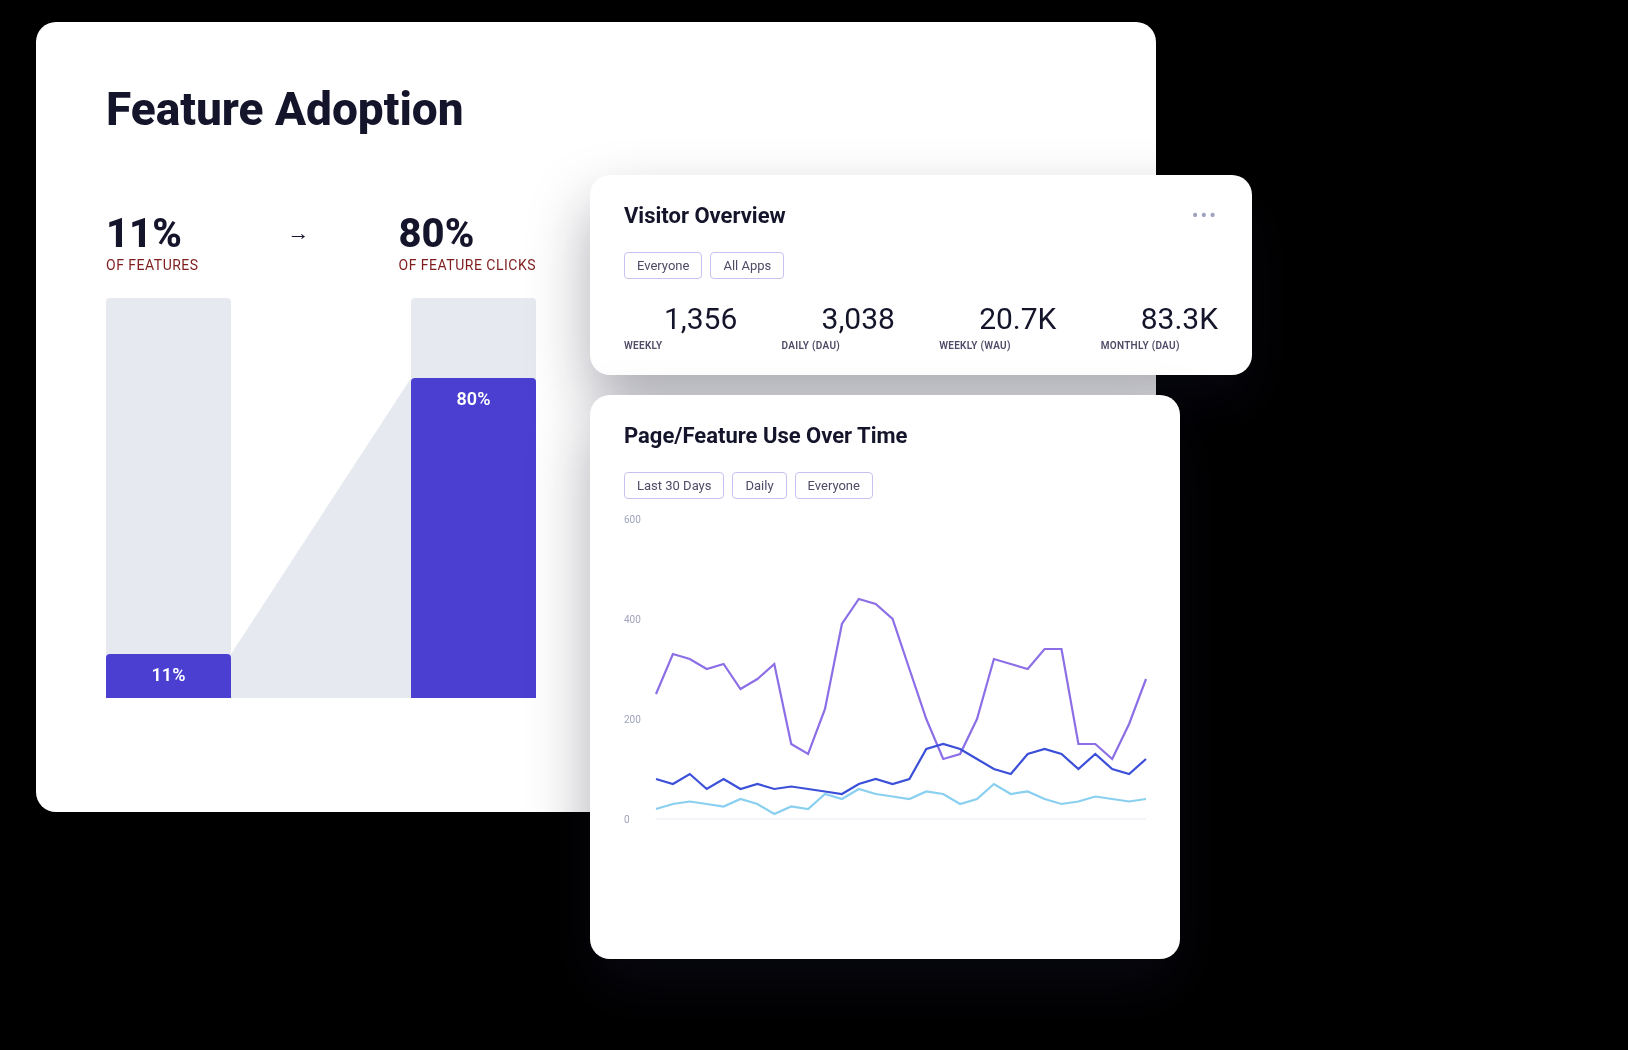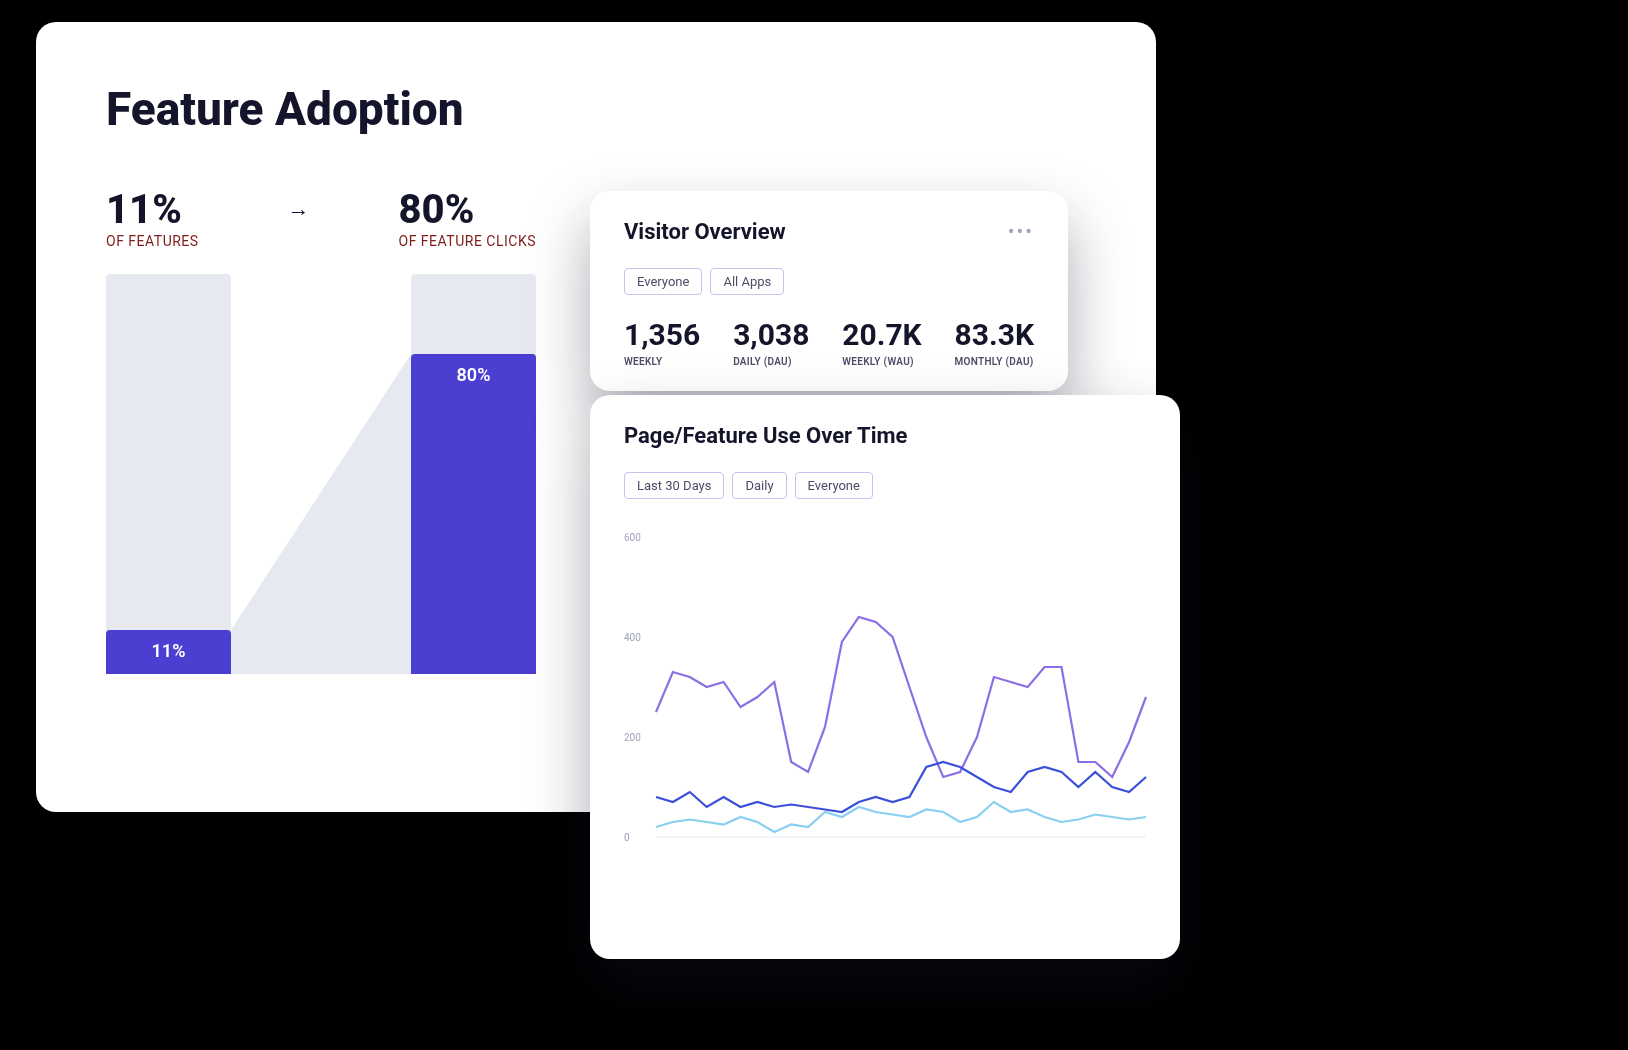--- a/index.html
+++ b/index.html
@@ -22,21 +22,21 @@
     top: 22px;
     width: 1120px;
     height: 790px;
     padding: 60px 70px 50px 70px;
     box-shadow: 0 20px 60px rgba(0,0,0,0.25);
   }
   .feature-title {
     font-size: 46px;
     font-weight: 800;
     color: #14142B;
-    margin-bottom: 50px;
+    margin-bottom: 74px;
   }
   .stats-row {
     display: flex;
     align-items: flex-start;
     gap: 50px;
     margin-bottom: 25px;
     width: 430px;
     justify-content: space-between;
   }
   .stat-block { text-align: left; }
@@ -97,22 +97,22 @@
     bottom: 0;
     width: 180px;
     height: 100%;
     pointer-events: none;
   }
   .connector svg { width: 100%; height: 100%; display: block; }
 
   
   .visitor-card {
     left: 590px;
-    top: 191px;
-    width: 478px;
+    top: 175px;
+    width: 662px;
     height: 200px;
     padding: 28px 34px;
     box-shadow: 0 30px 60px rgba(20,20,43,0.35);
     z-index: 2;
   }
   .card-title {
     font-size: 22px;
     font-weight: 700;
     color: #14142B;
   }
@@ -139,22 +139,23 @@
     border-radius: 4px;
     background: #fff;
   }
   .metrics-row {
     display: flex;
     justify-content: space-between;
     margin-top: 22px;
   }
   .metric-val {
     font-size: 30px;
-    font-weight: 700;
-    color: #14142B;
+    font-weight: 400;
+    color: #14142B;
+    margin-left: 40px;
   }
   .metric-label {
     font-size: 10px;
     letter-spacing: 0.3px;
     color: #4E4B66;
     margin-top: 4px;
     font-weight: 600;
   }
 
   
@@ -164,21 +165,21 @@
     width: 590px;
     height: 564px;
     padding: 28px 34px;
     box-shadow: 0 30px 60px rgba(20,20,43,0.35);
     z-index: 2;
   }
   .line-chart-area {
     position: relative;
     width: 100%;
     height: 300px;
-    margin-top: 38px;
+    margin-top: 20px;
   }
   .y-axis-label {
     position: absolute;
     left: 0;
     font-size: 10px;
     color: #A0A3BD;
     transform: translateY(-50%);
   }
   .plot {
     position: absolute;

